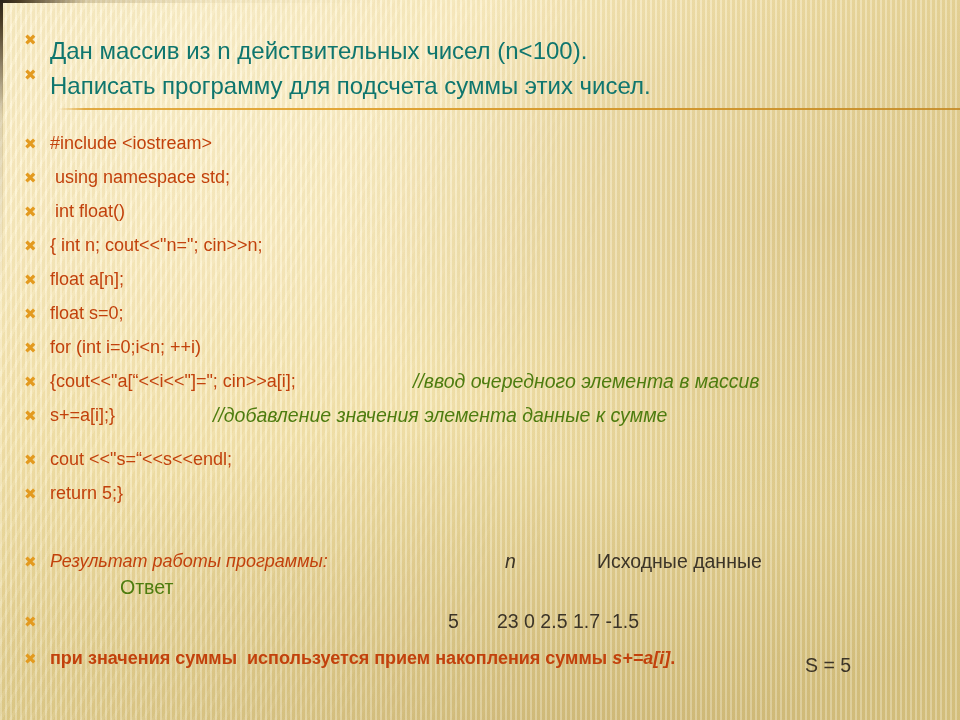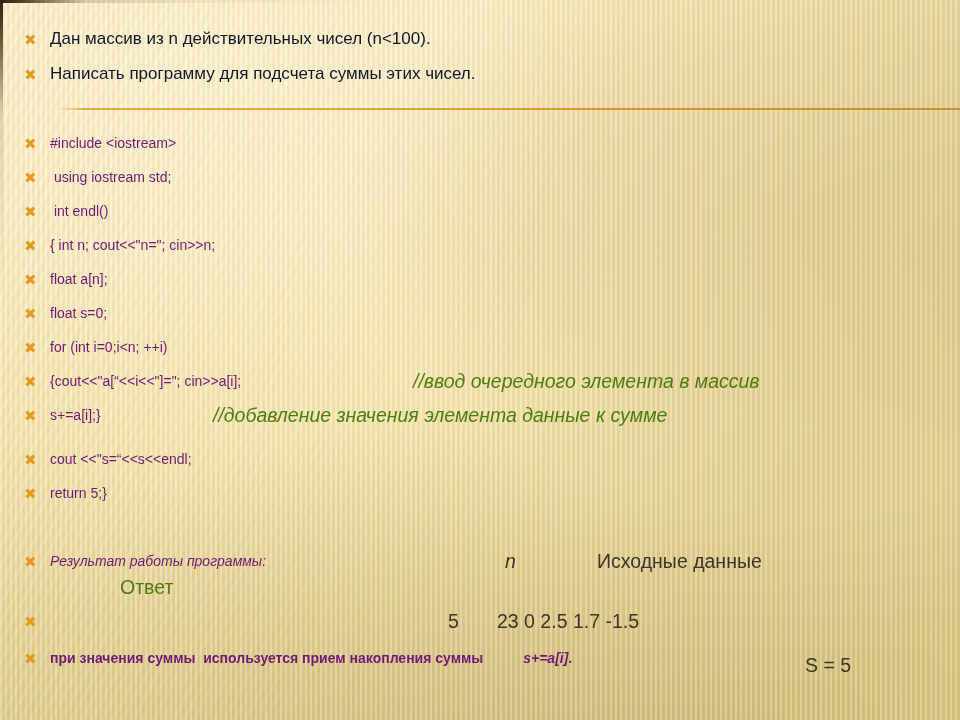--- a/index.html
+++ b/index.html
@@ -88,32 +88,33 @@
     color: #e39a1f;
     font-size: 15px;
     line-height: 1;
     font-weight: bold;
     padding-top: 7px;
     text-align: left;
     letter-spacing: 0;
     font-family: "DejaVu Sans", sans-serif;
   }
   .txt {
-    font-size: 14px;
+    font-size: 18px;
     line-height: 26px;
-    color: #701a75;
+    color: #c2410c;
     white-space: pre;
   }
   .txt.head {
-    color: #0f172a;
-    font-size: 17px;
+    color: #0f766e;
+    font-size: 24px;
+    margin-top: 12px;
   }
   .txt.ital { font-style: italic; }
   .txt.bold { font-weight: bold; }
-  i.ital { font-style: italic; padding-left: 36px; }
+  i.ital { font-style: italic; }
 
   
   .cont {
     position: absolute;
     font-size: 19.5px;
     line-height: 26px;
     color: #4d7c0f;
     white-space: pre;
   }
 
@@ -165,25 +166,25 @@
     </div>
 
     <div class="divider"></div>
 
     <div class="row" style="top:130px;">
       <span class="bullet">✖</span>
       <span class="txt">#include &lt;iostream&gt;</span>
     </div>
     <div class="row" style="top:164px;">
       <span class="bullet">✖</span>
-      <span class="txt"> using iostream std;</span>
+      <span class="txt"> using namespace std;</span>
     </div>
     <div class="row" style="top:198px;">
       <span class="bullet">✖</span>
-      <span class="txt"> int endl()</span>
+      <span class="txt"> int float()</span>
     </div>
     <div class="row" style="top:232px;">
       <span class="bullet">✖</span>
       <span class="txt">{ int n; cout&lt;&lt;"n="; cin&gt;&gt;n;</span>
     </div>
     <div class="row" style="top:266px;">
       <span class="bullet">✖</span>
       <span class="txt">float a[n];</span>
     </div>
     <div class="row" style="top:300px;">

